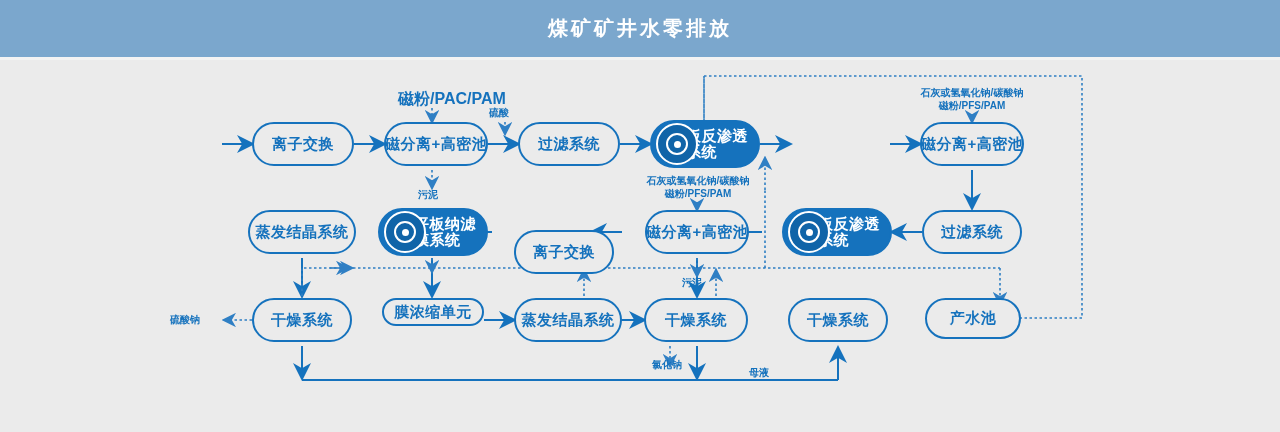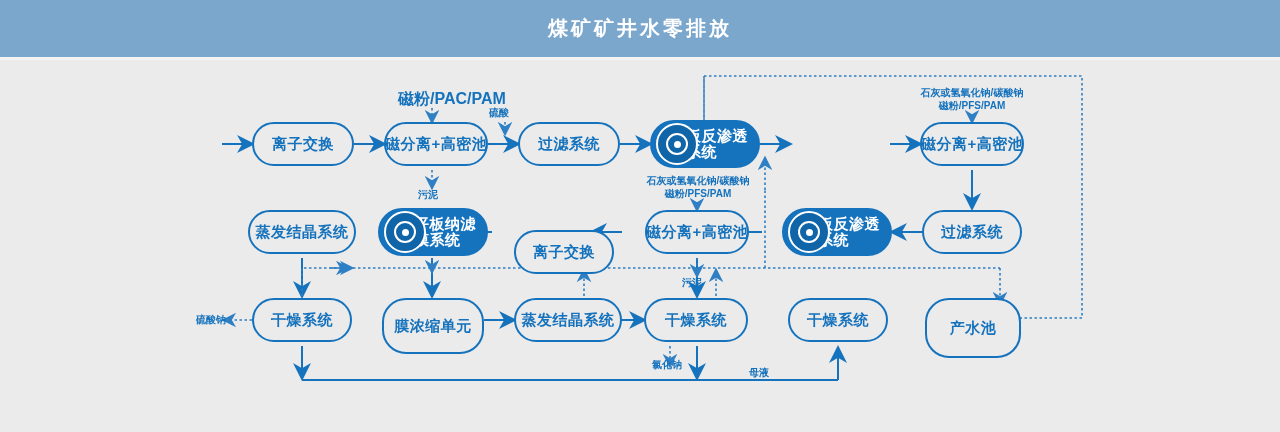--- a/index.html
+++ b/index.html
@@ -240,37 +240,37 @@
     </div>
 
     <div class="node" style="left:248px;top:150px;width:108px;height:44px;">
       <span class="ntext">蒸发结晶系统</span>
     </div>
 
     <div class="node" style="left:252px;top:238px;width:100px;height:44px;">
       <span class="ntext">干燥系统</span>
     </div>
 
-    <div class="node" style="left:382px;top:238px;width:102px;height:56px;">
+    <div class="node" style="left:382px;top:238px;width:102px;height:28px;">
       <span class="ntext">膜浓缩单元</span>
     </div>
 
     <div class="node" style="left:514px;top:238px;width:108px;height:44px;">
       <span class="ntext">蒸发结晶系统</span>
     </div>
 
     <div class="node" style="left:644px;top:238px;width:104px;height:44px;">
       <span class="ntext">干燥系统</span>
     </div>
 
     <div class="node" style="left:788px;top:238px;width:100px;height:44px;">
       <span class="ntext">干燥系统</span>
     </div>
 
-    <div class="node" style="left:925px;top:238px;width:96px;height:60px;">
+    <div class="node" style="left:925px;top:238px;width:96px;height:41px;">
       <span class="ntext">产水池</span>
     </div>
 
     <div class="lbl big" style="left:398px;top:32px;">磁粉/PAC/PAM</div>
 
     <div class="lbl" style="left:489px;top:46px;text-align:center;">硫酸</div>
 
     <div class="lbl" style="left:418px;top:128px;">污泥</div>
 
     <div class="lbl" style="left:910px;top:26px;width:124px;">
@@ -278,20 +278,20 @@
       <span>磁粉/PFS/PAM</span>
     </div>
 
     <div class="lbl" style="left:636px;top:114px;width:124px;">
       <span>石灰或氢氧化钠/碳酸钠</span><br>
       <span>磁粉/PFS/PAM</span>
     </div>
 
     <div class="lbl" style="left:682px;top:216px;">污泥</div>
 
-    <div class="lbl" style="left:196px;top:253px;">硫酸钠</div>
+    <div class="lbl" style="left:170px;top:253px;">硫酸钠</div>
 
     <div class="lbl" style="left:652px;top:298px;">氯化钠</div>
 
     <div class="lbl" style="left:749px;top:306px;">母液</div>
 
   </div>
 </div>
 
 </body></html>

